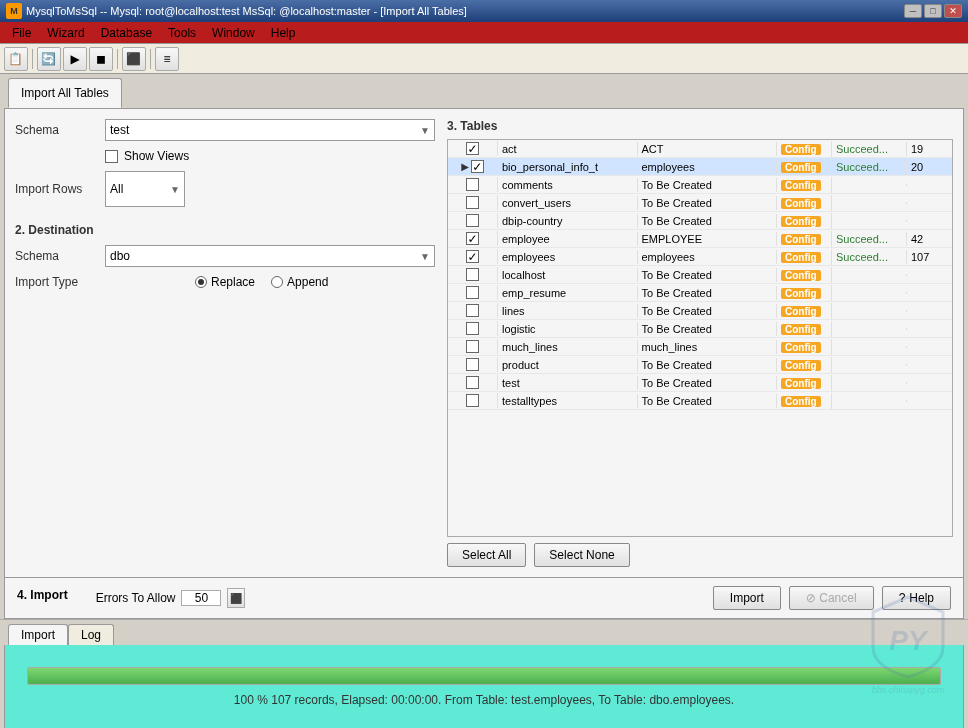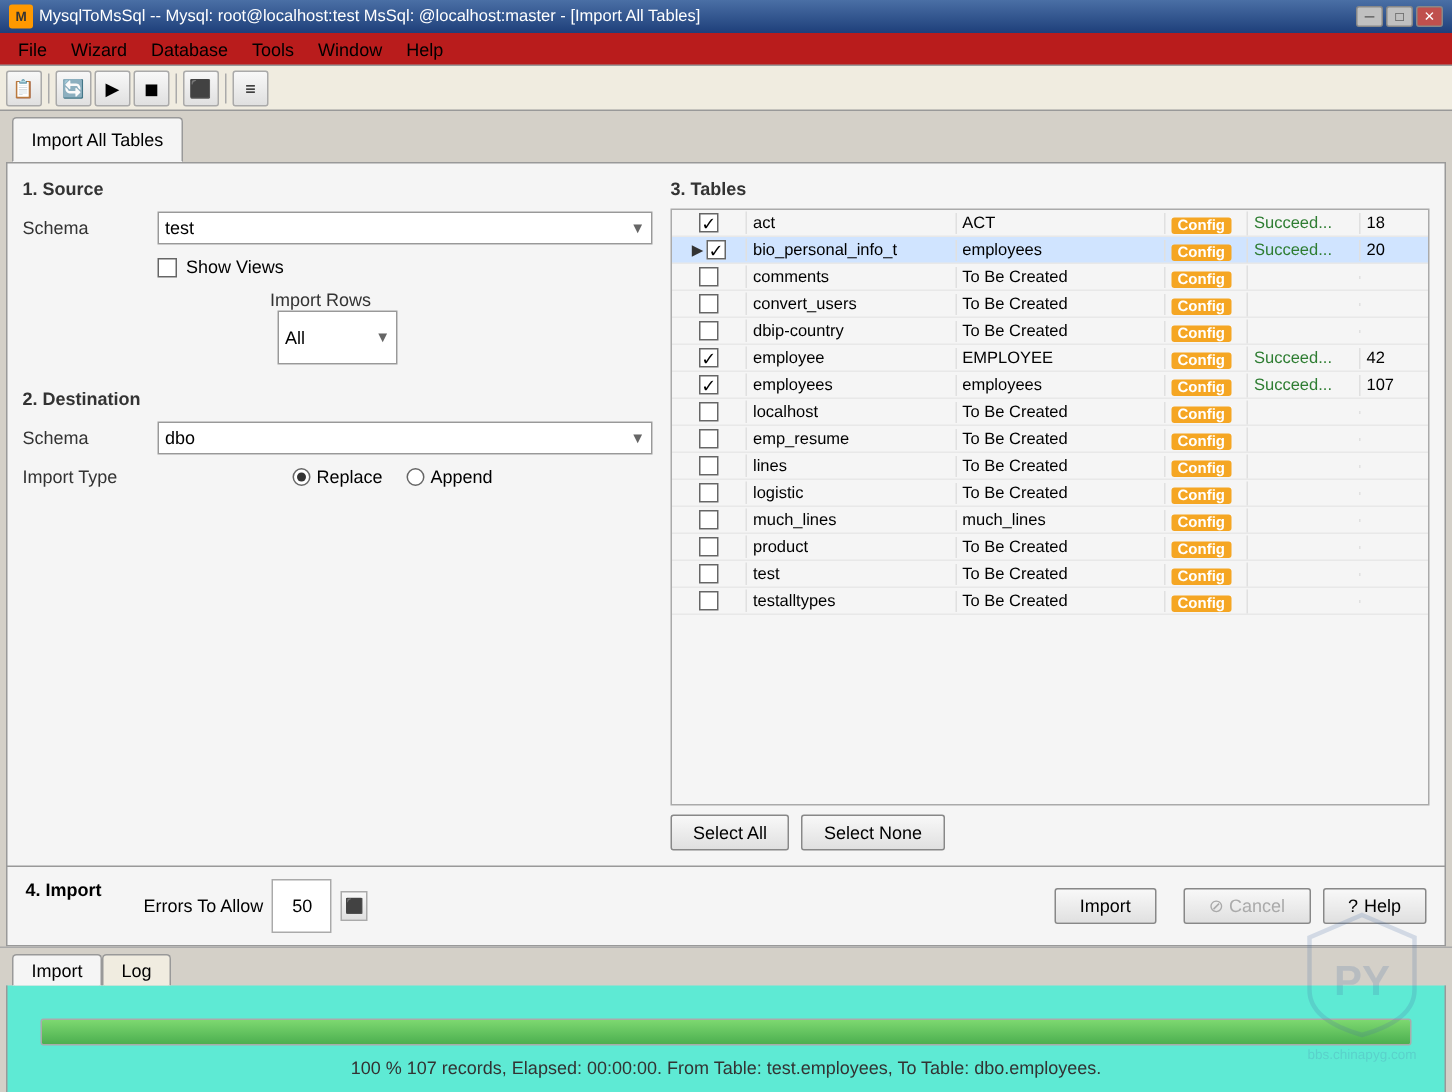--- a/index.html
+++ b/index.html
@@ -32,21 +32,21 @@
 
     
     .left-panel { width: 420px; flex-shrink: 0; }
     .section-title { font-size: 12px; font-weight: bold; color: #333; margin-bottom: 8px; }
     .form-row { display: flex; align-items: center; margin-bottom: 8px; }
     .form-label { width: 90px; font-size: 12px; color: #333; }
     .form-input { flex: 1; border: 1px solid #999; height: 22px; padding: 2px 4px; background: white; font-size: 12px; display: flex; align-items: center; justify-content: space-between; }
     .dropdown-arrow { font-size: 10px; color: #666; }
     .checkbox-row { display: flex; align-items: center; gap: 6px; margin-bottom: 8px; padding-left: 90px; }
     .checkbox { width: 13px; height: 13px; border: 1px solid #666; background: white; display: flex; align-items: center; justify-content: center; }
-    .import-rows-row { display: flex; align-items: center; margin-bottom: 8px; flex-direction: column; }
+    .import-rows-row { display: flex; align-items: center; margin-bottom: 8px; }
     .import-rows-select { width: 80px; border: 1px solid #999; height: 36px; background: white; font-size: 12px; display: flex; align-items: center; justify-content: space-between; padding: 0 4px; }
     .destination-section { margin-top: 16px; }
     .radio-row { display: flex; align-items: center; gap: 16px; padding-left: 90px; }
     .radio-item { display: flex; align-items: center; gap: 4px; }
     .radio { width: 12px; height: 12px; border: 1px solid #666; border-radius: 50%; background: white; display: flex; align-items: center; justify-content: center; }
     .radio-inner { width: 6px; height: 6px; border-radius: 50%; background: #333; }
 
     
     .right-panel { flex: 1; display: flex; flex-direction: column; }
     .tables-section-title { font-size: 12px; font-weight: bold; color: #333; margin-bottom: 6px; }
@@ -72,40 +72,40 @@
     .arrow-indicator { color: #333; font-size: 10px; }
 
     .select-buttons { display: flex; gap: 8px; margin-top: 6px; }
     .select-btn { padding: 4px 14px; border: 1px solid #888; background: linear-gradient(to bottom, #f8f8f8, #e0e0e0); cursor: pointer; font-size: 12px; border-radius: 2px; }
 
     
     .import-section { background: #f5f5f5; border: 1px solid #999; border-top: none; margin: 0 4px; padding: 8px 12px; display: flex; align-items: center; justify-content: space-between; }
     .import-section-title { font-size: 12px; font-weight: bold; margin-right: 12px; }
     .errors-group { display: flex; align-items: center; gap: 6px; }
     .errors-label { font-size: 12px; }
-    .errors-input { width: 40px; border: 1px solid #aaa; height: 36px; text-align: center; font-size: 12px; background: white; }
+    .errors-input { width: 40px; border: 1px solid #aaa; height: 16px; text-align: center; font-size: 12px; background: white; }
     .spinner-btn { width: 18px; height: 20px; border: 1px solid #aaa; background: linear-gradient(to bottom, #f8f8f8, #e0e0e0); display: flex; align-items: center; justify-content: center; cursor: pointer; font-size: 10px; }
     .action-buttons { display: flex; gap: 8px; }
     .action-btn { padding: 4px 16px; border: 1px solid #888; background: linear-gradient(to bottom, #f8f8f8, #e0e0e0); cursor: pointer; font-size: 12px; border-radius: 2px; }
-    .action-btn.disabled { color: #aaa; cursor: default; margin-left: 10px; }
+    .action-btn.disabled { color: #aaa; cursor: default; }
     .action-btn.help-btn { display: flex; align-items: center; gap: 4px; }
 
     
     .bottom-tabs { background: #d4d0c8; padding: 4px 8px 0; display: flex; border-top: 1px solid #aaa; }
     .bottom-tab { background: #f0ece0; border: 1px solid #999; border-bottom: none; padding: 3px 12px; cursor: pointer; font-size: 12px; border-radius: 3px 3px 0 0; }
     .bottom-tab.active { background: #f5f5f5; }
 
     
     .progress-area { background: #5eead4; border: 1px solid #999; border-top: none; margin: 0 4px; padding: 22px; }
     .progress-bar-container { height: 18px; background: #e0e0e0; border: 1px solid #aaa; border-radius: 2px; overflow: hidden; margin-bottom: 8px; }
     .progress-bar-fill { height: 100%; background: linear-gradient(to bottom, #7dd870, #4caf50); width: 100%; }
     .progress-status { text-align: center; font-size: 12px; color: #333; }
 
     
-    .watermark { position: absolute; bottom: 20px; right: 20px; opacity: 0.2; }
+    .watermark { position: absolute; bottom: 33px; right: 20px; opacity: 0.2; font-style: italic; }
   </style>
 </head>
 <body>
 
 <div class="title-bar">
   <div class="title-bar-left">
     <div class="title-bar-icon">M</div>
     <span>MysqlToMsSql -- Mysql: root@localhost:test  MsSql: @localhost:master - [Import All Tables]</span>
   </div>
   <div class="title-bar-controls">
@@ -139,21 +139,20 @@
 </div>
 
 <div class="tab-bar">
   <div class="tab active">Import All Tables</div>
 </div>
 
 <div class="main-content">
 
   <div class="left-panel">
 
-    <div class="section-title">1. Source</div>
 
     <div class="form-row">
       <div class="form-label">Schema</div>
       <div class="form-input">
         <span>test</span>
         <span class="dropdown-arrow">▼</span>
       </div>
     </div>
 
     <div class="checkbox-row">
@@ -204,21 +203,21 @@
     <div class="table-container">
       <div class="table-body" id="table-body">
       <div class="table-row">
             <div class="td-include">
               <div class="checkbox">✓</div>
             </div>
             <div class="td-source">act</div>
             <div class="td-dest">ACT</div>
             <div class="td-fields"><span class="config-badge">Config</span></div>
             <div class="td-result succeed-text">Succeed...</div>
-            <div class="td-rows">18</div>
+            <div class="td-rows">19</div>
           </div>
           <div class="table-row selected-row">
             <div class="td-include">
               <span class="arrow-indicator">▶</span>
               <div class="checkbox">✓</div>
             </div>
             <div class="td-source">bio_personal_info_t</div>
             <div class="td-dest">employees</div>
             <div class="td-fields"><span class="config-badge">Config</span></div>
             <div class="td-result succeed-text">Succeed...</div>

